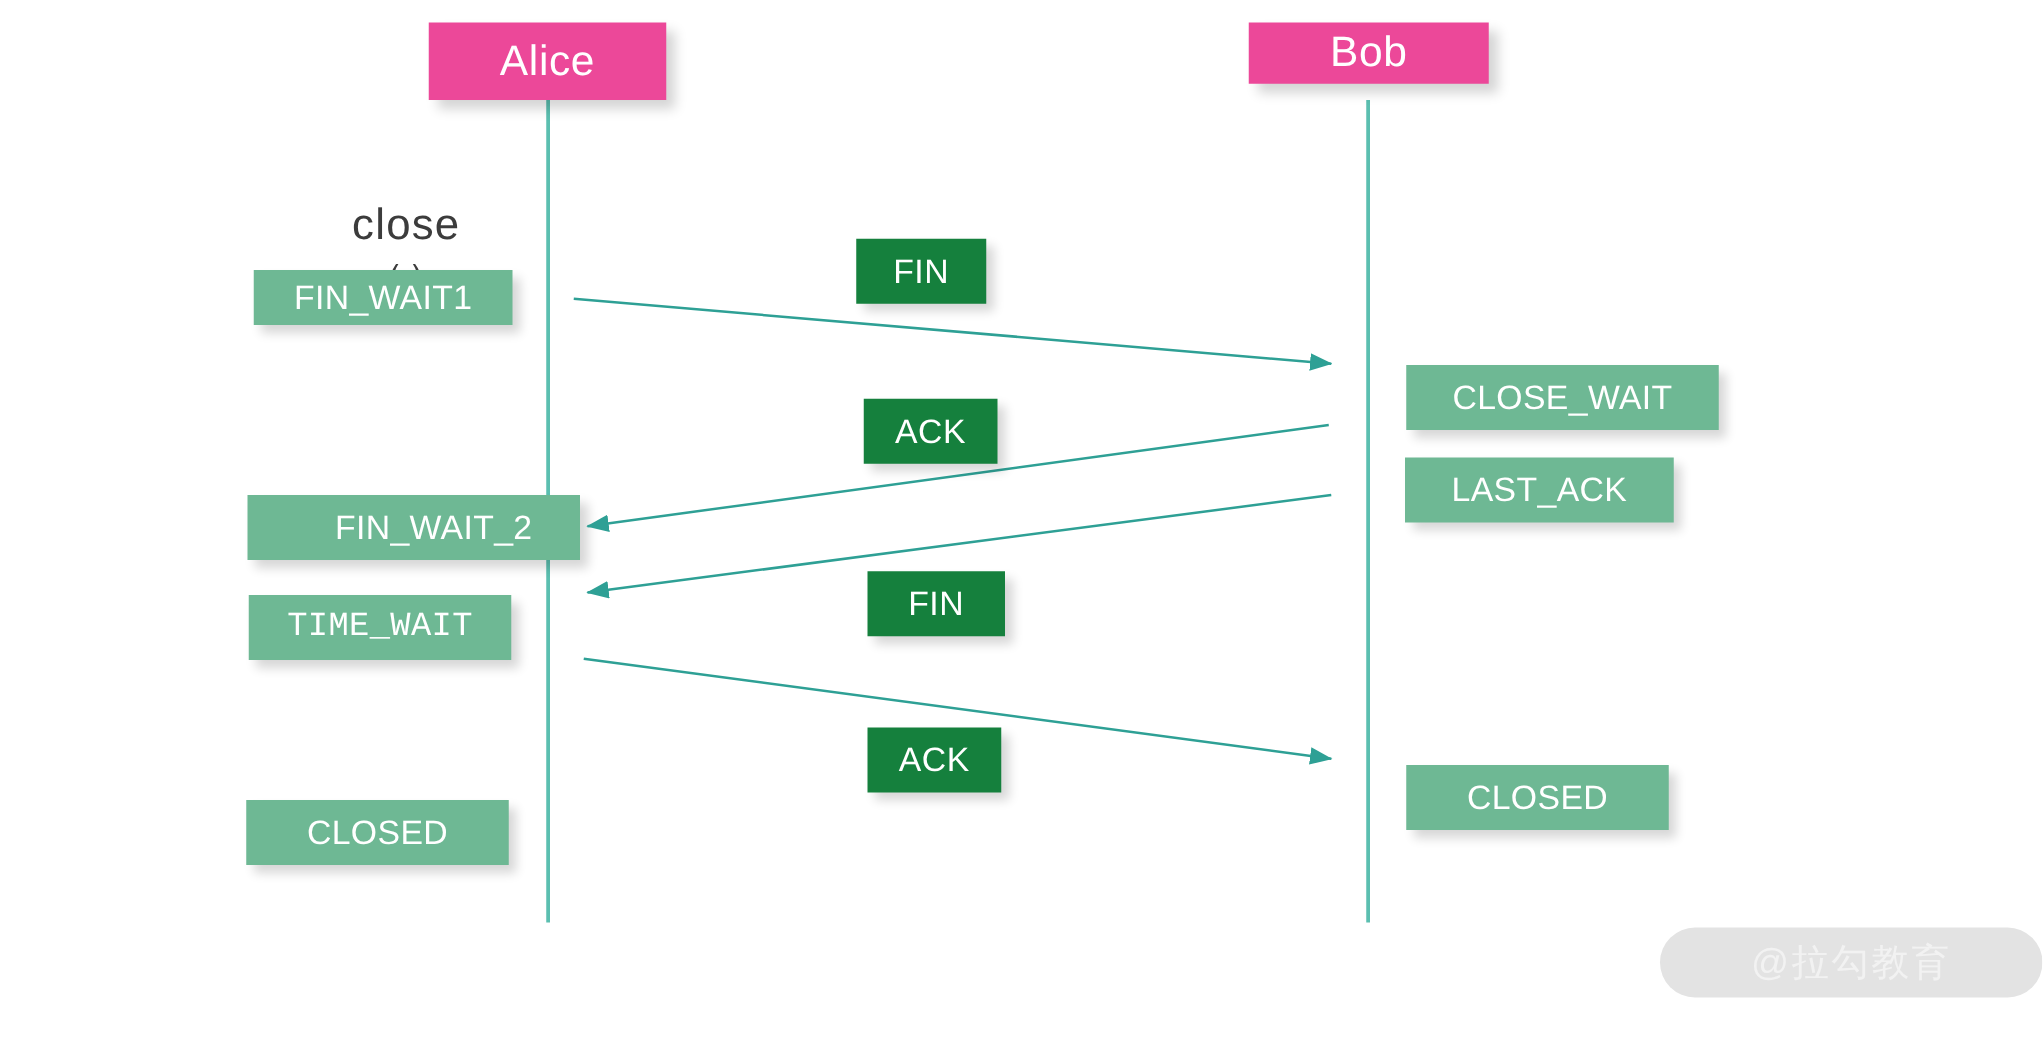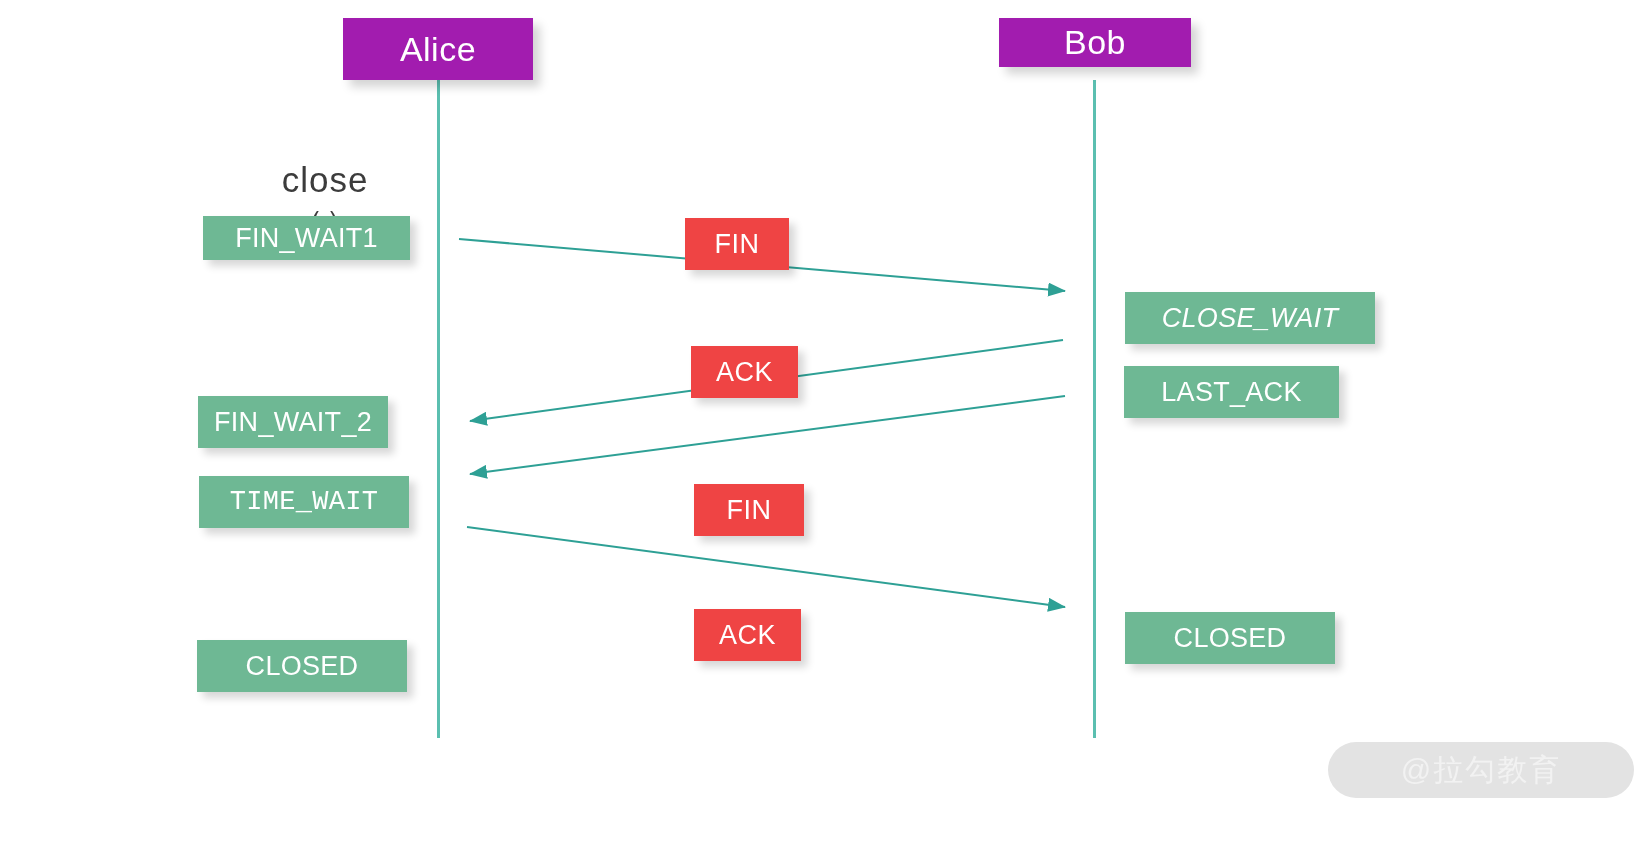--- a/index.html
+++ b/index.html
@@ -15,21 +15,21 @@
     overflow: hidden;
     font-family: "Liberation Sans", sans-serif;
   }
 
   
   .actor-box {
     position: absolute;
     display: flex;
     align-items: center;
     justify-content: center;
-    background: #a21caf;
+    background: #ec4899;
     color: #ffffff;
     font-size: 34px;
     font-weight: 400;
     letter-spacing: 0.5px;
     box-shadow: 7px 7px 9px rgba(0,0,0,0.17);
   }
   #actor-alice { left: 343px; top: 18px;  width: 190px; height: 62px; }
   #actor-bob   { left: 999px; top: 18px;  width: 192px; height: 49px; }
 
   
@@ -47,24 +47,24 @@
     display: flex;
     align-items: center;
     justify-content: center;
     background: #6EB894;
     color: #ffffff;
     font-size: 27px;
     letter-spacing: 0.3px;
     box-shadow: 6px 6px 8px rgba(0,0,0,0.16);
   }
   #state-fin-wait1   { left: 203px;  top: 216px; width: 207px; height: 44px; }
-  #state-fin-wait2   { left: 198px;  top: 396px; width: 190px; height: 52px; }
+  #state-fin-wait2   { left: 198px;  top: 396px; width: 234px; height: 52px; padding-left: 32px; }
   #state-time-wait   { left: 199px;  top: 476px; width: 210px; height: 52px; font-family: Liberation Mono, monospace; }
   #state-closed-alice{ left: 197px;  top: 640px; width: 210px; height: 52px; }
-  #state-close-wait  { left: 1125px; top: 292px; width: 250px; height: 52px; font-style: italic; }
+  #state-close-wait  { left: 1125px; top: 292px; width: 250px; height: 52px; }
   #state-last-ack    { left: 1124px; top: 366px; width: 215px; height: 52px; }
   #state-closed-bob  { left: 1125px; top: 612px; width: 210px; height: 52px; }
 
   
   #close-call {
     position: absolute;
     left: 250px;
     top: 160px;
     width: 150px;
     text-align: center;
@@ -72,26 +72,25 @@
     font-size: 35px;
     letter-spacing: 1px;
   }
 
   
   .msg-box {
     position: absolute;
     display: flex;
     align-items: center;
     justify-content: center;
-    background: #ef4444;
+    background: #15803d;
     color: #ffffff;
     font-size: 27px;
     letter-spacing: 0.5px;
     box-shadow: 6px 6px 8px rgba(0,0,0,0.16);
-    margin-top: 27px;
   }
   #msg-fin-1 { left: 685px; top: 191px; width: 104px; height: 52px; }
   #msg-ack-1 { left: 691px; top: 319px; width: 107px; height: 52px; }
   #msg-fin-2 { left: 694px; top: 457px; width: 110px; height: 52px; }
   #msg-ack-2 { left: 694px; top: 582px; width: 107px; height: 52px; }
 
   
   #arrow-layer {
     position: absolute;
     left: 0; top: 0;

